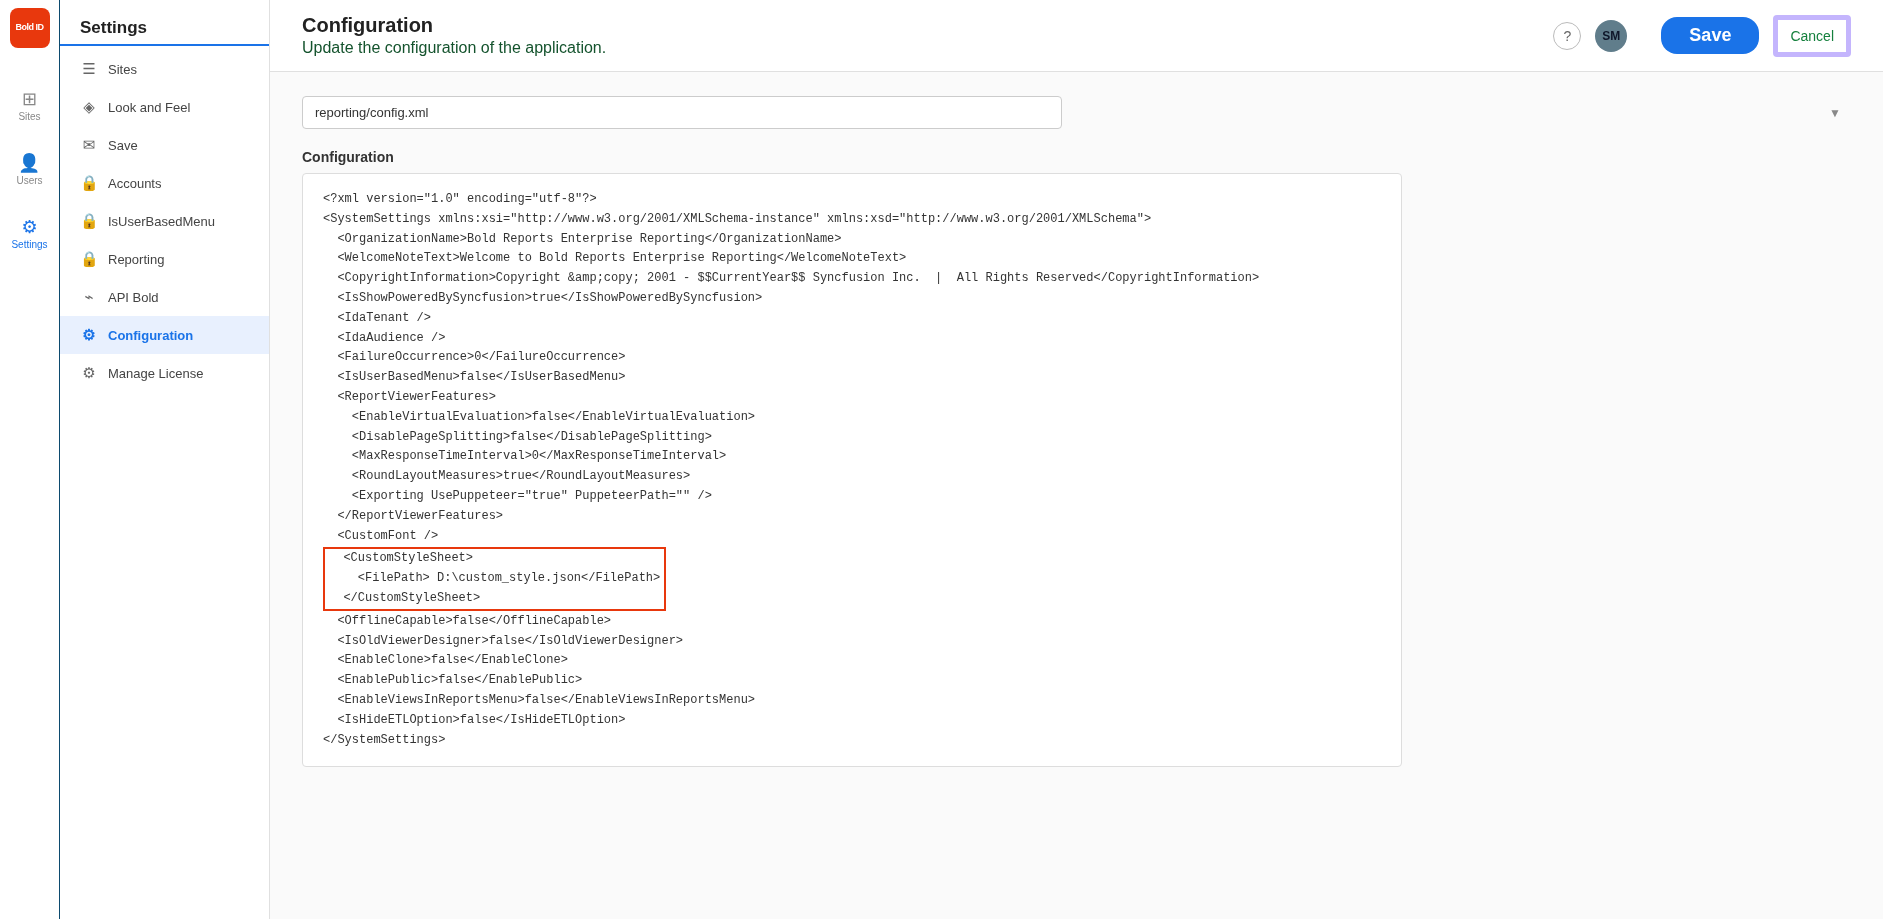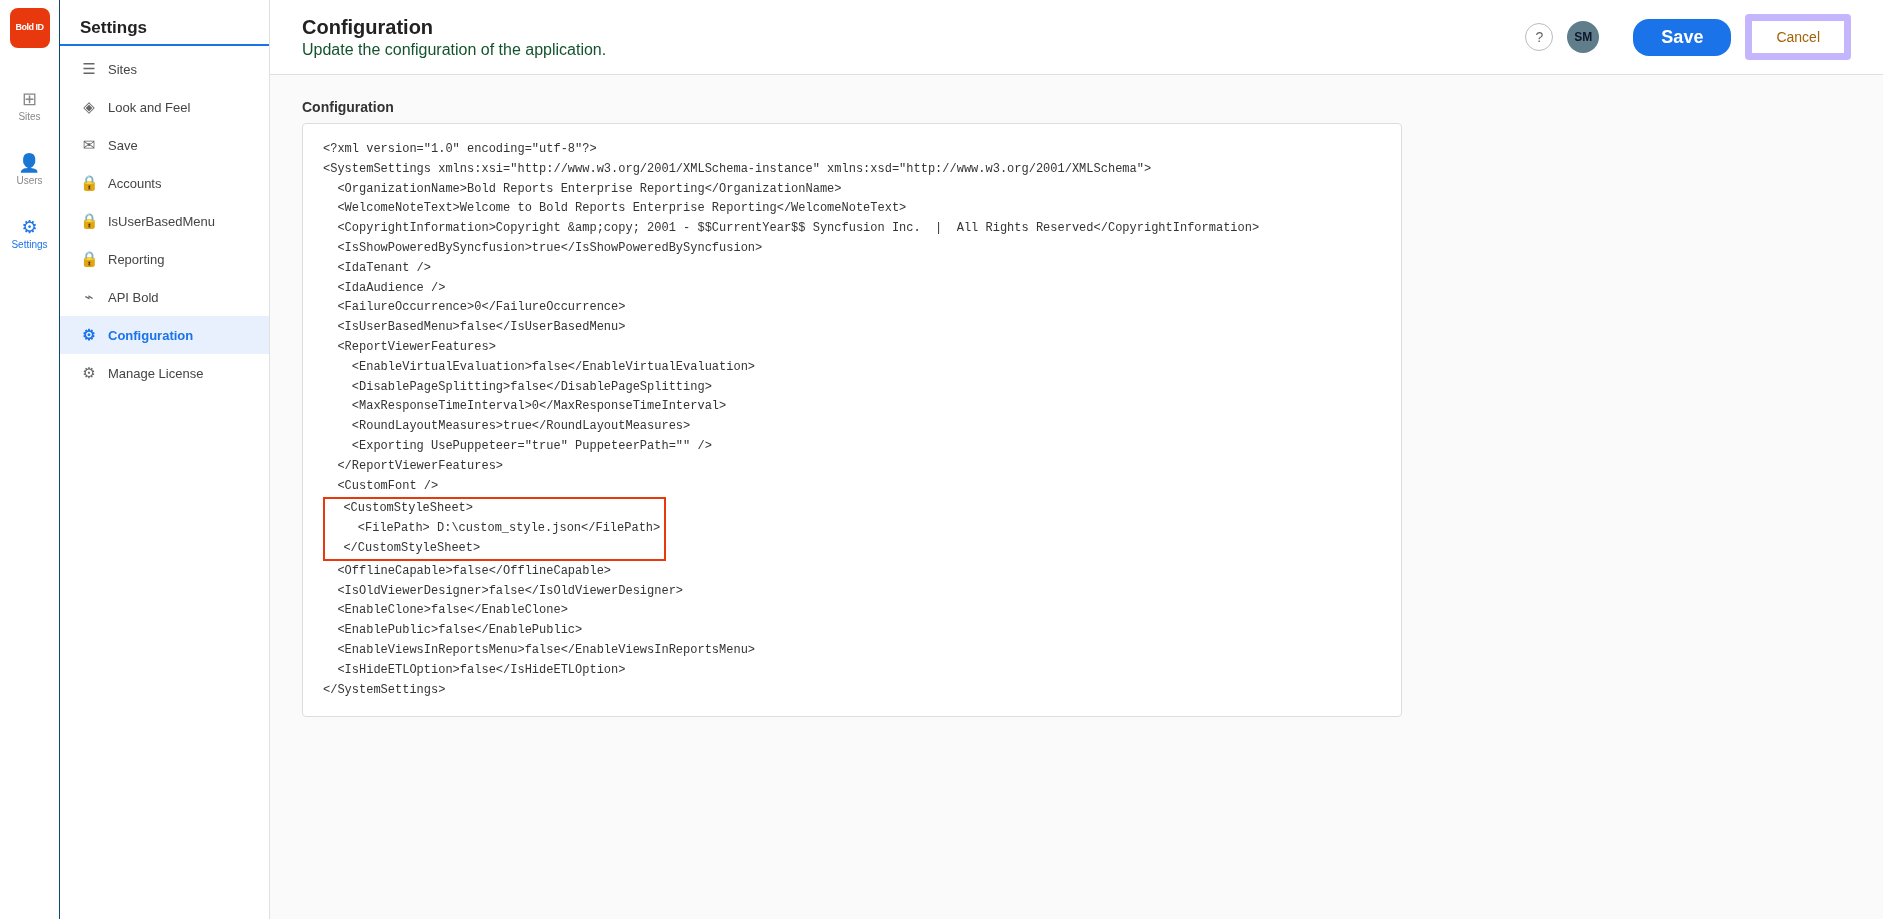--- a/index.html
+++ b/index.html
@@ -128,24 +128,24 @@
       color: #fff;
       border: none;
       border-radius: 16px;
       padding: 8px 28px;
       font-size: 18px;
       font-weight: 600;
       cursor: pointer;
     }
     .btn-cancel {
       background: #fff;
-      color: #a16207;
-      border: 7px solid #c4b5fd;
+      color: #15803d;
+      border: 5px solid #c4b5fd;
       border-radius: 4px;
-      padding: 8px 24px;
+      padding: 8px 12px;
       font-size: 14px;
       cursor: pointer;
     }
     .topbar-icons {
       display: flex;
       align-items: center;
       gap: 14px;
       margin-right: 20px;
     }
     .help-icon {
@@ -309,18 +309,22 @@
         <div class="avatar">
           <span>SM</span>
         </div>
       </div>
       <button class="btn-save">Save</button>
       <button class="btn-cancel">Cancel</button>
     </div>
   </div>
 
   <div class="content">
+    <div class="file-select-wrap">
+      <select class="file-select"><option>reporting/config.xml</option></select>
+      <span class="file-select-arrow">▼</span>
+    </div>
 
     <div class="config-label">Configuration</div>
 
     <div class="config-box" id="config-content"><span class="config-line">&lt;?xml version="1.0" encoding="utf-8"?&gt;</span><span class="config-line">&lt;SystemSettings xmlns:xsi="http://www.w3.org/2001/XMLSchema-instance" xmlns:xsd="http://www.w3.org/2001/XMLSchema"&gt;</span><span class="config-line">  &lt;OrganizationName&gt;Bold Reports Enterprise Reporting&lt;/OrganizationName&gt;</span><span class="config-line">  &lt;WelcomeNoteText&gt;Welcome to Bold Reports Enterprise Reporting&lt;/WelcomeNoteText&gt;</span><span class="config-line">  &lt;CopyrightInformation&gt;Copyright &amp;amp;copy; 2001 - $$CurrentYear$$ Syncfusion Inc.  |  All Rights Reserved&lt;/CopyrightInformation&gt;</span><span class="config-line">  &lt;IsShowPoweredBySyncfusion&gt;true&lt;/IsShowPoweredBySyncfusion&gt;</span><span class="config-line">  &lt;IdaTenant /&gt;</span><span class="config-line">  &lt;IdaAudience /&gt;</span><span class="config-line">  &lt;FailureOccurrence&gt;0&lt;/FailureOccurrence&gt;</span><span class="config-line">  &lt;IsUserBasedMenu&gt;false&lt;/IsUserBasedMenu&gt;</span><span class="config-line">  &lt;ReportViewerFeatures&gt;</span><span class="config-line">    &lt;EnableVirtualEvaluation&gt;false&lt;/EnableVirtualEvaluation&gt;</span><span class="config-line">    &lt;DisablePageSplitting&gt;false&lt;/DisablePageSplitting&gt;</span><span class="config-line">    &lt;MaxResponseTimeInterval&gt;0&lt;/MaxResponseTimeInterval&gt;</span><span class="config-line">    &lt;RoundLayoutMeasures&gt;true&lt;/RoundLayoutMeasures&gt;</span><span class="config-line">    &lt;Exporting UsePuppeteer="true" PuppeteerPath="" /&gt;</span><span class="config-line">  &lt;/ReportViewerFeatures&gt;</span><span class="config-line">  &lt;CustomFont /&gt;</span><div style="border:2px solid #e8380d; display:inline-block; margin:1px 0; padding:0 4px; font-family:'Courier New',Courier,monospace;"><span class="config-line">  &lt;CustomStyleSheet&gt;</span><span class="config-line">    &lt;FilePath&gt; D:\custom_style.json&lt;/FilePath&gt;</span><span class="config-line">  &lt;/CustomStyleSheet&gt;</span></div><span class="config-line">  &lt;OfflineCapable&gt;false&lt;/OfflineCapable&gt;</span><span class="config-line">  &lt;IsOldViewerDesigner&gt;false&lt;/IsOldViewerDesigner&gt;</span><span class="config-line">  &lt;EnableClone&gt;false&lt;/EnableClone&gt;</span><span class="config-line">  &lt;EnablePublic&gt;false&lt;/EnablePublic&gt;</span><span class="config-line">  &lt;EnableViewsInReportsMenu&gt;false&lt;/EnableViewsInReportsMenu&gt;</span><span class="config-line">  &lt;IsHideETLOption&gt;false&lt;/IsHideETLOption&gt;</span><span class="config-line">&lt;/SystemSettings&gt;</span></div>
   </div>
 </div>
 
 </body></html>

